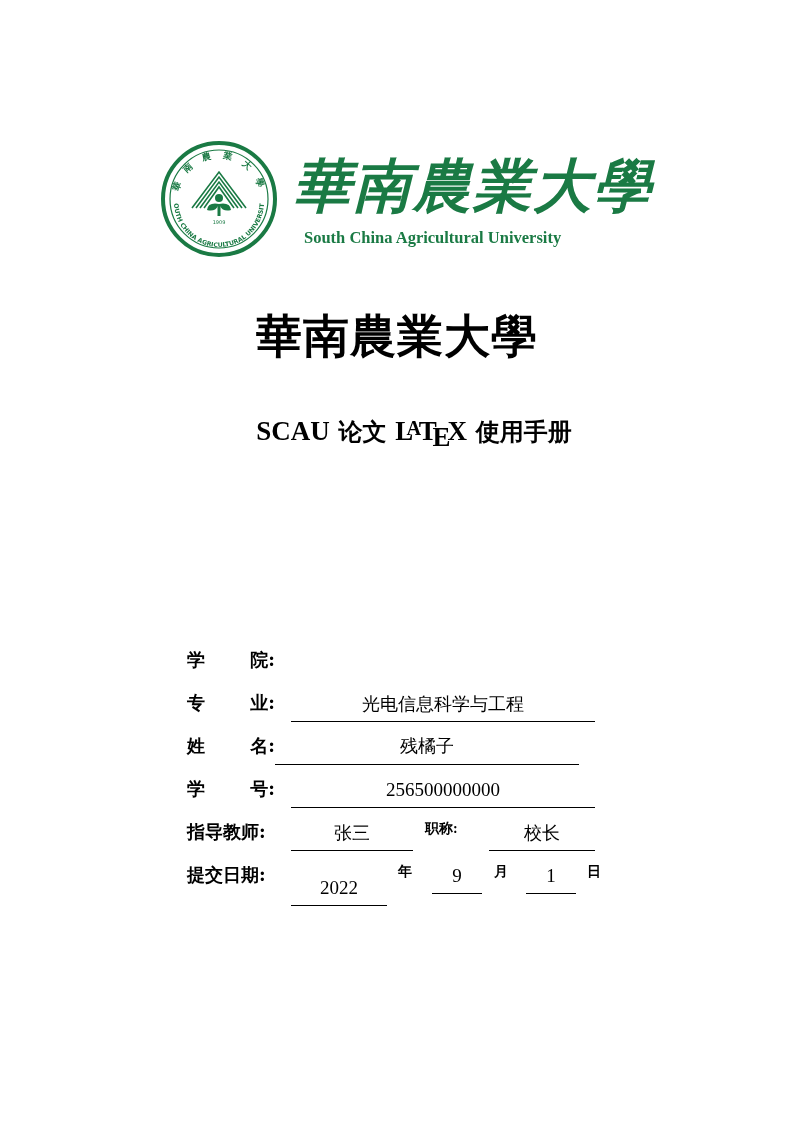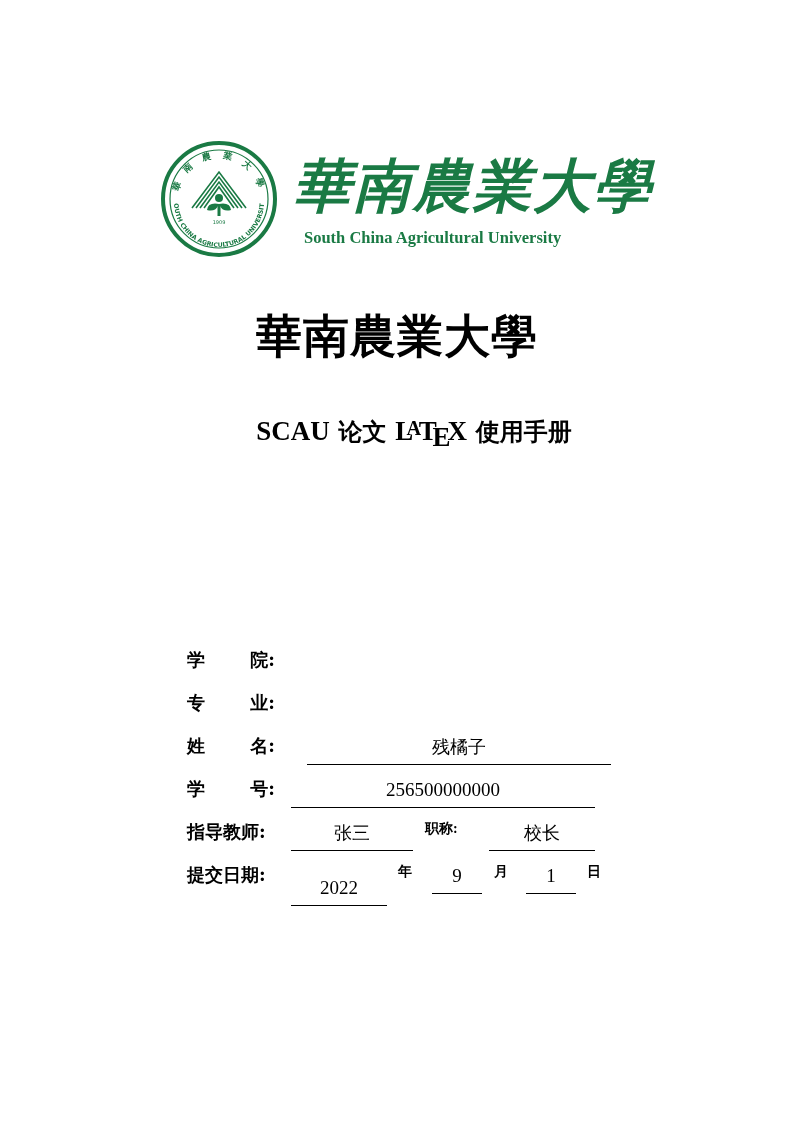--- a/index.html
+++ b/index.html
@@ -80,27 +80,28 @@
     <div class="label spread">
         <span>学</span>
         <span>院:</span>
       </div>
   </div>
   <div class="row" style="top:43px">
     <div class="label spread">
         <span>专</span>
         <span>业:</span>
       </div>
+    <div class="field" style="left:104px; width:304px;">光电信息科学与工程</div>
   </div>
   <div class="row" style="top:86px">
     <div class="label spread">
         <span>姓</span>
         <span>名:</span>
       </div>
-    <div class="field" style="left:120px; width:304px;">残橘子</div>
+    <div class="field" style="left:88px; width:304px;font-family:Liberation Mono, monospace;">残橘子</div>
   </div>
   <div class="row" style="top:129px">
     <div class="label spread">
         <span>学</span>
         <span>号:</span>
       </div>
     <div class="field num" style="left:104px; width:304px;">256500000000</div>
   </div>
   <div class="row" style="top:172px">
     <div class="label">指导教师:</div>

